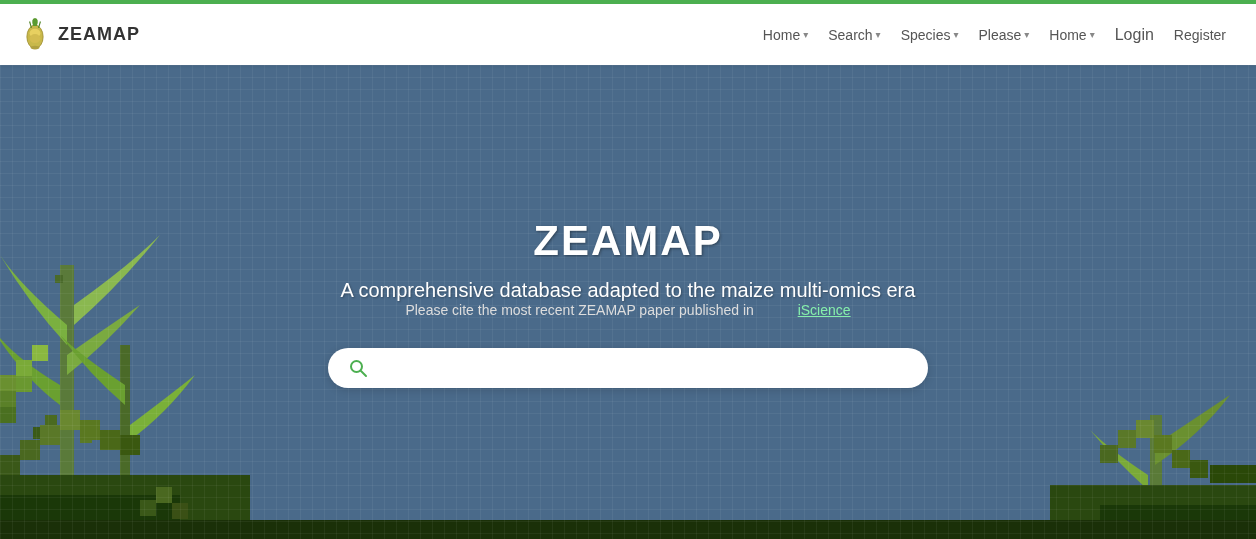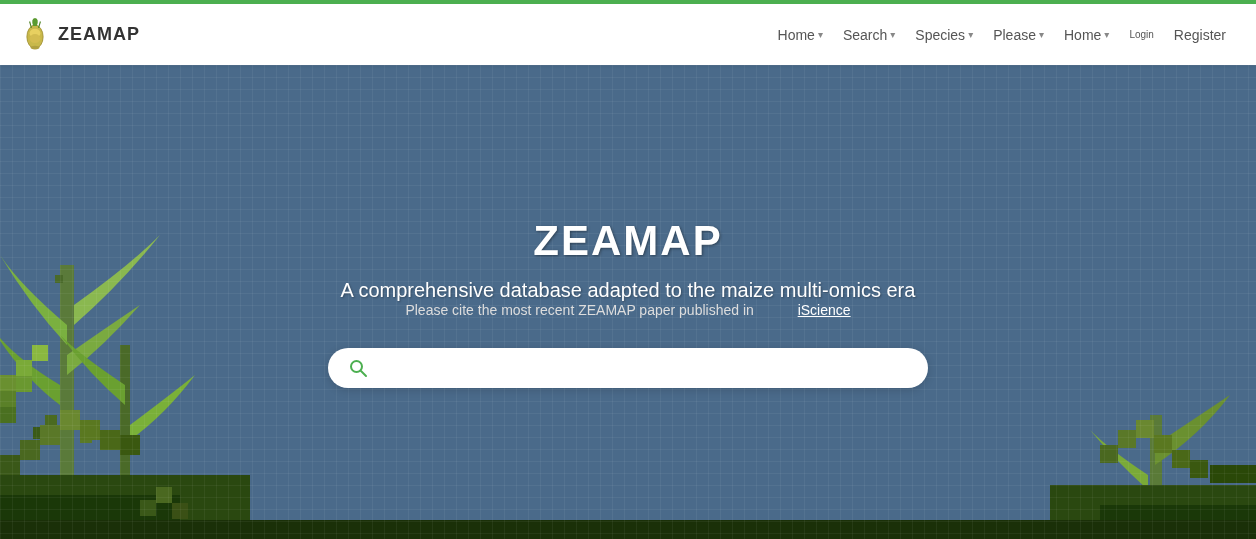--- a/index.html
+++ b/index.html
@@ -50,21 +50,21 @@
       text-decoration: none;
       border-radius: 3px;
       transition: background 0.2s;
     }
     .nav-item .caret {
       font-size: 10px;
       color: #888;
     }
     .nav-login {
       color: #555;
-      font-size: 10px;
+      font-size: 16px;
       padding: 6px 10px;
       cursor: pointer;
     }
     .nav-register {
       color: #555;
       font-size: 14px;
       padding: 6px 10px;
       cursor: pointer;
     }
 
@@ -275,21 +275,21 @@
     <rect x="172" y="438" width="16" height="16" fill="#3a5015"></rect>
 
     <rect x="0" y="455" width="1256" height="20" fill="#1a3008"></rect>
   </svg>
 
   <div class="hero-content">
     <h1 class="hero-title">ZEAMAP</h1>
     <p class="hero-subtitle">A comprehensive database adapted to the maize multi-omics era</p>
     <p class="hero-cite">
       <span>Please cite the most recent ZEAMAP paper published in</span>
-      <a href="#" style="color:#ffffff;padding-left:40px;">iScience</a>
+      <a href="#" style="color:#86efac;padding-left:40px;">iScience</a>
     </p>
 
     <div class="search-bar">
       <button class="search-btn" aria-label="Search">
 
         <svg width="20" height="20" viewBox="0 0 20 20" fill="none" xmlns="http://www.w3.org/2000/svg">
           <circle cx="8.5" cy="8.5" r="5.5" stroke="#4caf50" stroke-width="2"></circle>
           <line x1="13" y1="13" x2="18" y2="18" stroke="#4caf50" stroke-width="2" stroke-linecap="round"></line>
         </svg>
       </button>

